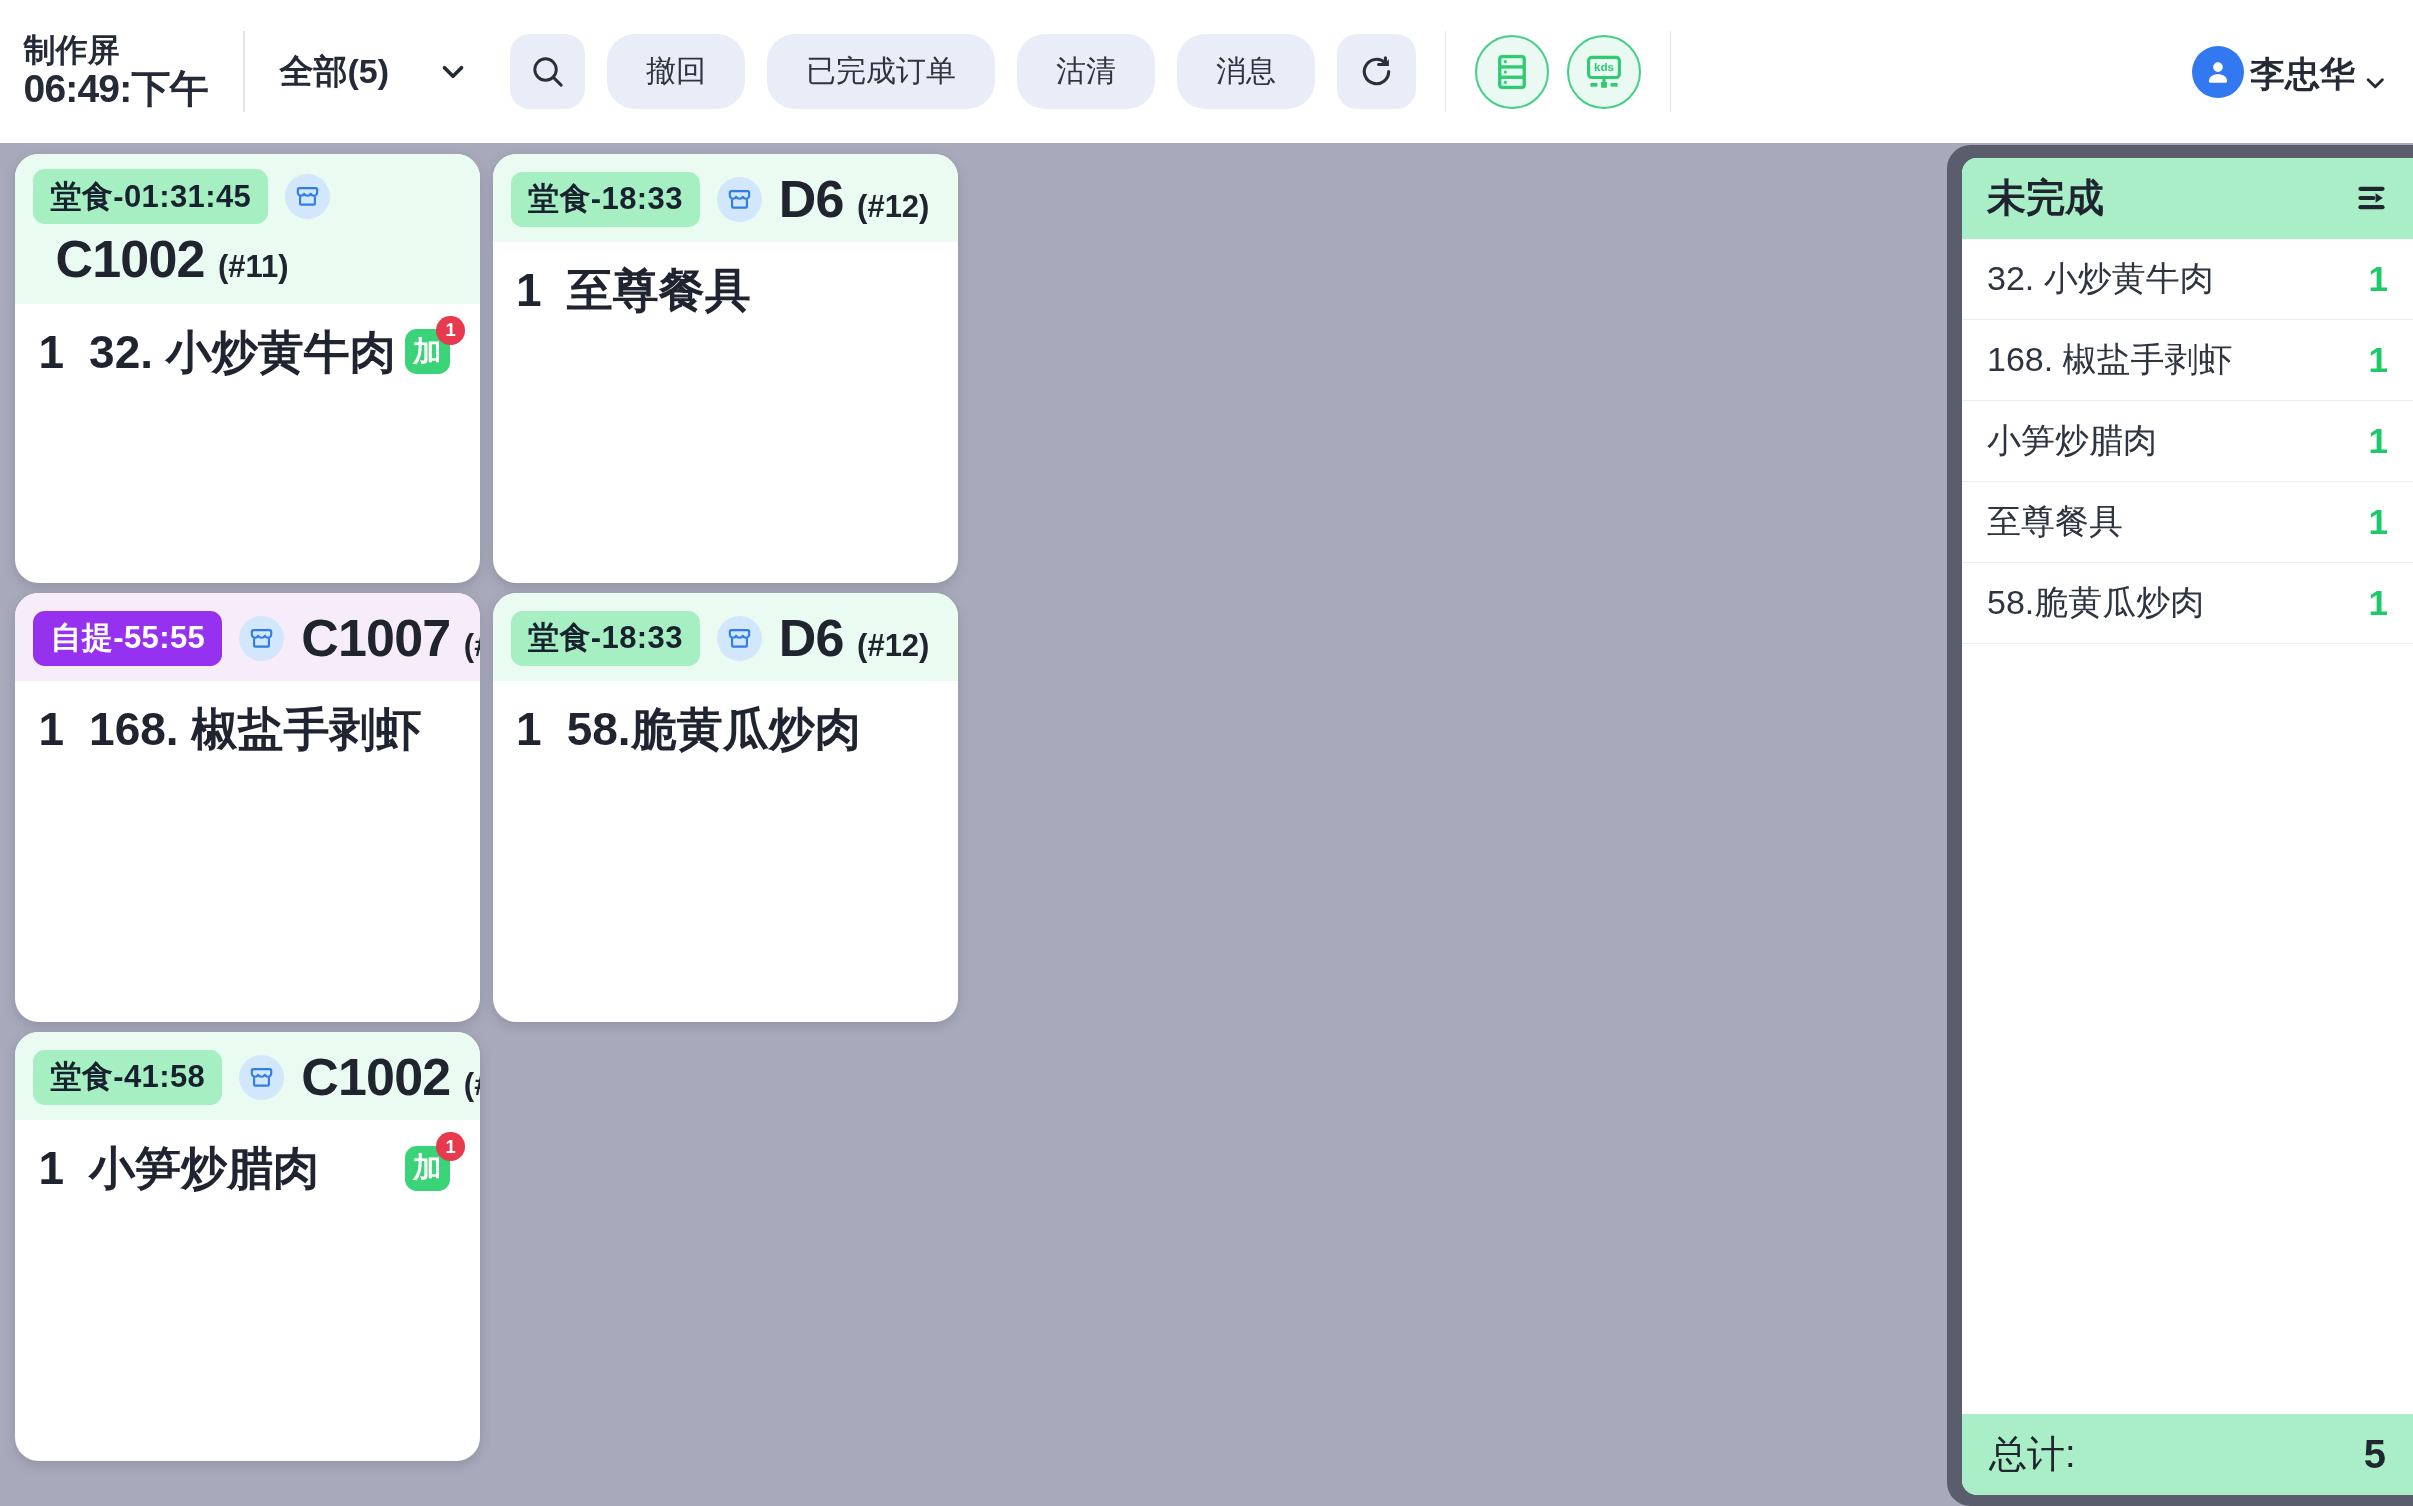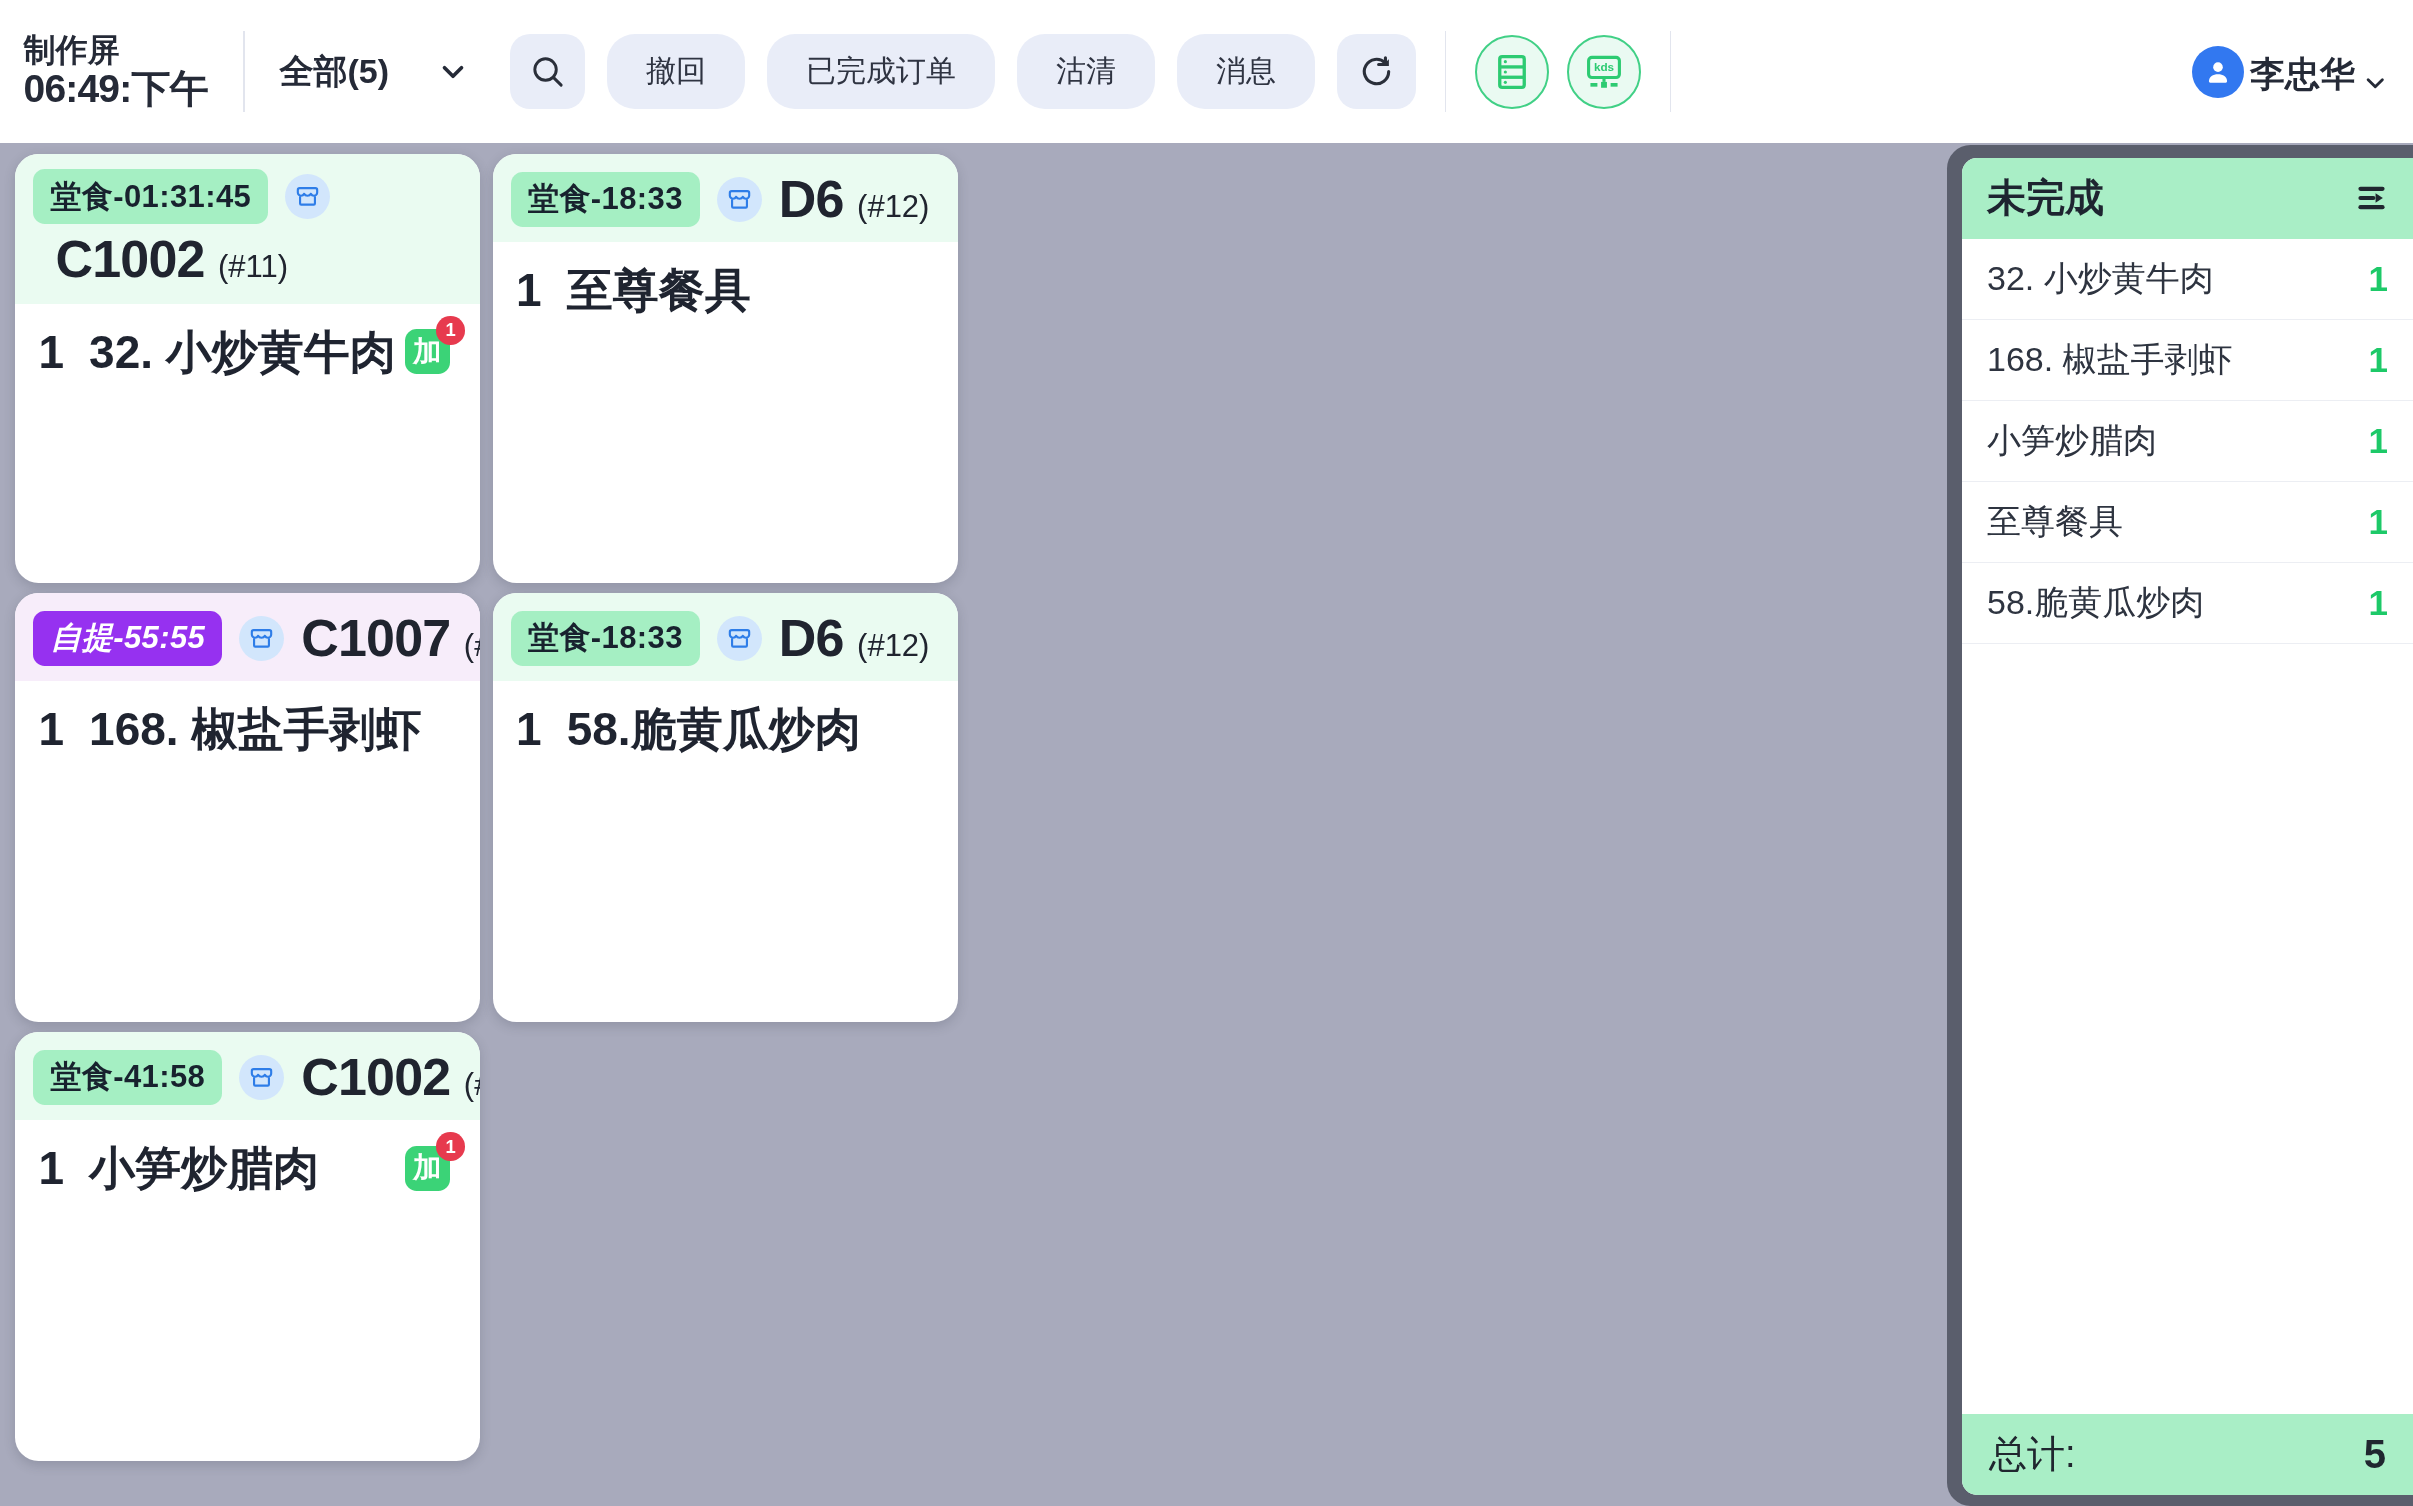--- a/index.html
+++ b/index.html
@@ -50,28 +50,28 @@
   }
   .card-header { padding:15px 18.4px 13.4px 18.4px; }
   .card.dine-in .card-header { background:#eafbf1; }
   .card.pickup  .card-header { background:#f7edfa; }
   .header-line1 { display:flex; align-items:center; gap:17px; }
   .badge {
     display:inline-flex; align-items:center; height:55px; padding:0 17px;
     border-radius:11.7px; font-size:31px; font-weight:800; letter-spacing:0.4px; white-space:nowrap;
   }
   .card.dine-in .badge { background:#a5efc3; color:#18222e; }
-  .card.pickup  .badge { background:#9631f0; color:#ffffff;font-style:italic; }
+  .card.pickup  .badge { background:#9631f0; color:#ffffff; }
   .chan-icon {
     width:45px; height:45px; border-radius:50%; background:#d2e6fc; flex:0 0 auto;
     display:flex; align-items:center; justify-content:center;
   }
   .title-wrap { display:flex; align-items:baseline; gap:13.4px; white-space:nowrap; }
   .code { font-size:52px; font-weight:800; color:#20242f; letter-spacing:-0.8px; }
-  .num  { font-size:31px; font-weight:400; color:#20242f; }
+  .num  { font-size:31px; font-weight:700; color:#20242f; }
   .header-line2 { padding:5px 0 1.7px 22px; }
   .card-body { padding:22px 23.5px; display:flex; flex-direction:column; gap:15px; }
   .item-row { display:flex; align-items:flex-start; justify-content:space-between; }
   .item-text { font-size:46px; font-weight:800; color:#1f2430; line-height:1.15; }
   .item-text .qty { margin-right:25px; }
   .add-wrap { position:relative; margin-top:3.4px; margin-right:6.7px; flex:0 0 auto; }
   .add-badge {
     width:45px; height:45px; border-radius:11.7px; background:#3bd377;
     display:flex; align-items:center; justify-content:center;
     color:#fff; font-size:28.5px; font-weight:700;

